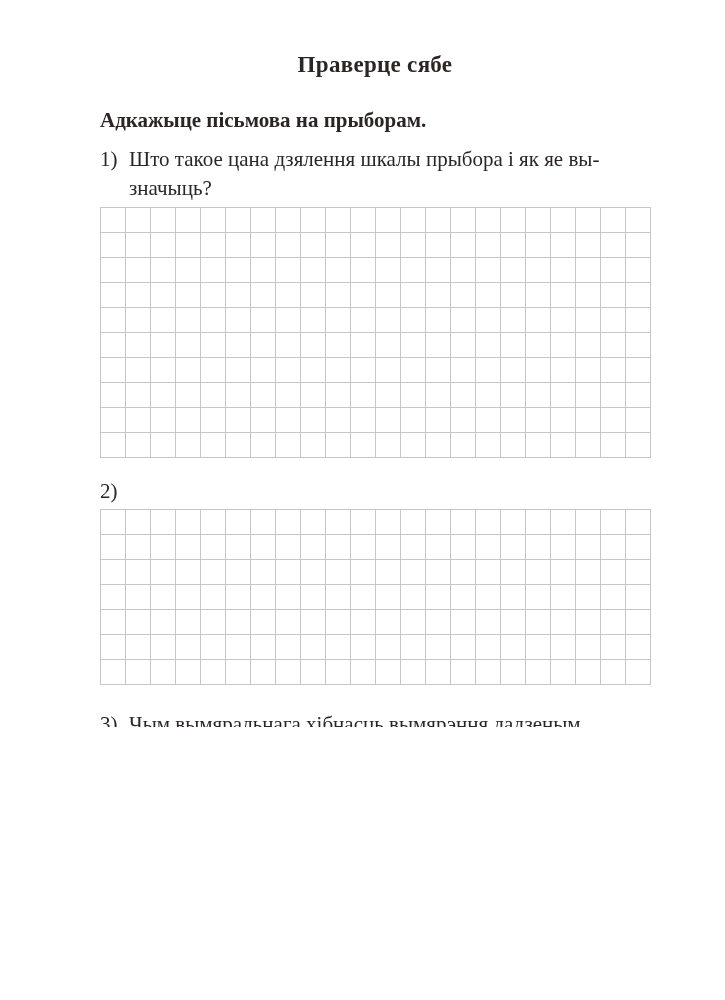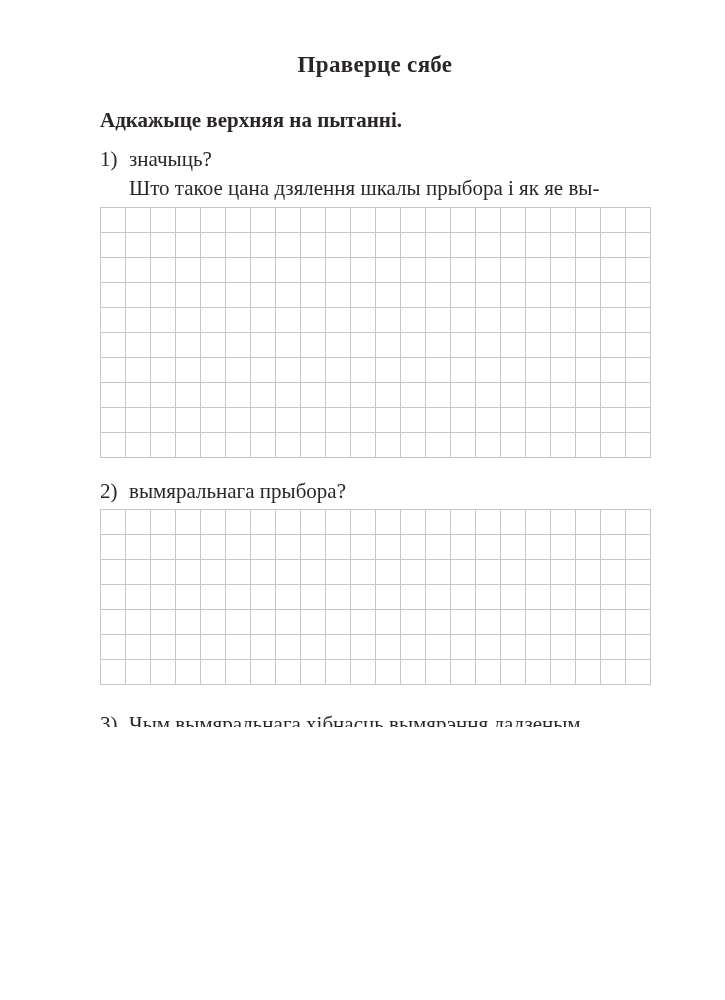--- a/index.html
+++ b/index.html
@@ -64,35 +64,34 @@
   }
 </style>
 </head>
 <body>
 
 <div class="page">
   <div class="content">
 
     <h1 class="title">Праверце сябе</h1>
 
-    <p class="instruction">Адкажыце верхняя на пытанні.</p>
+    <p class="instruction">Адкажыце пісьмова на прыборам.</p>
 
     <div class="question q1">
       <span class="qnum">1)</span>
       <span class="qtext">
+        <span class="qline">Што такое цана дзялення шкалы прыбора і як яе вы-</span>
         <span class="qline">значыць?</span>
-        <span class="qline">Што такое цана дзялення шкалы прыбора і як яе вы-</span>
       </span>
     </div>
     <div class="answer-grid g1" style="width: 550px; height: 250px; background-size: 25px 25px; background-image: linear-gradient(to right, rgb(198, 198, 198) 1px, transparent 1px), linear-gradient(rgb(198, 198, 198) 1px, transparent 1px); border-right: 1px solid rgb(198, 198, 198); border-bottom: 1px solid rgb(198, 198, 198);"></div>
 
     <div class="question q2">
       <span class="qnum">2)</span>
       <span class="qtext">
-        <span class="qline">вымяральнага прыбора?</span>
       </span>
     </div>
     <div class="answer-grid g2" style="width: 550px; height: 175px; background-size: 25px 25px; background-image: linear-gradient(to right, rgb(198, 198, 198) 1px, transparent 1px), linear-gradient(rgb(198, 198, 198) 1px, transparent 1px); border-right: 1px solid rgb(198, 198, 198); border-bottom: 1px solid rgb(198, 198, 198);"></div>
 
     <div class="question q3">
       <span class="qnum">3)</span>
       <span class="qtext">
         <span class="qline">Чым вымяральнага хібнасць вымярэння дадзеным</span>
       </span>
     </div>

